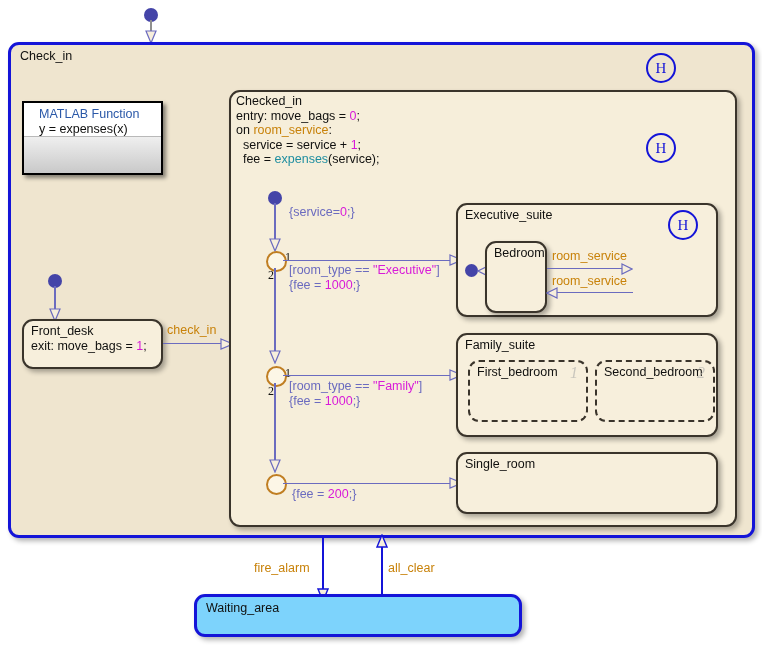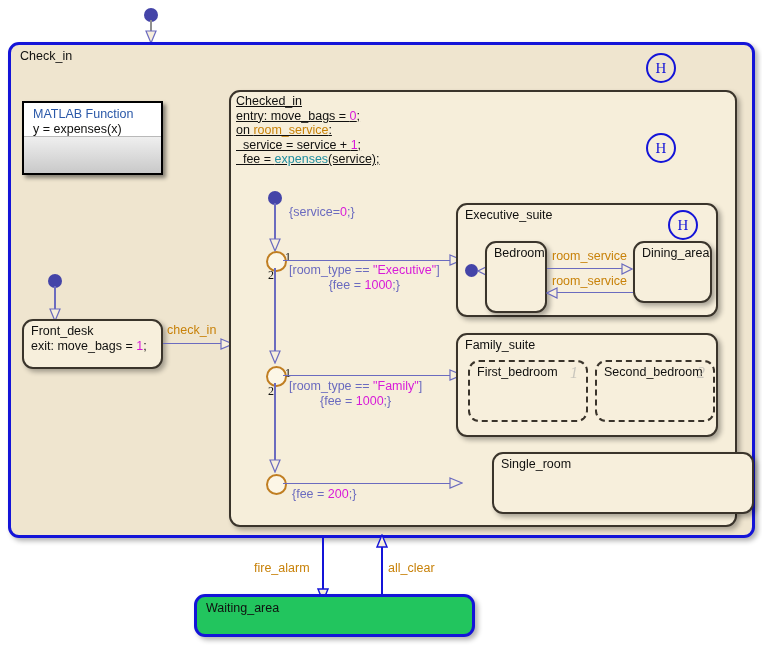--- a/index.html
+++ b/index.html
@@ -59,38 +59,37 @@
     font-family:"Liberation Serif", serif;
   }
 
   
   .codeblock{
     position:absolute;
     font-size:12.5px;
     line-height:14.5px;
     color:#10100f;
     white-space:pre;
-    text-decoration:underline;
   }
   .kw-event{color:#c8820a;}
   .kw-num{color:#d81ad8;}
   .kw-fn{color:#1f8ea0;}
   .kw-str{color:#d81ad8;}
 
   
   .mlfun{
     position:absolute;
     box-sizing:border-box;
     border:2px solid #000;
     background:#ffffff;
     box-shadow:3px 3px 4px rgba(0,0,0,0.45);
     overflow:hidden;
   }
   .mlfun .head{
-    padding:4px 6px 2px 9px;
+    padding:4px 6px 2px 15px;
     background:#ffffff;
   }
   .mlfun .t1{font-size:12.5px;color:#2a58a8;line-height:15px;}
   .mlfun .t2{font-size:12.5px;color:#10100f;line-height:15px;}
   .mlfun .body{
     position:absolute;left:0;right:0;bottom:0;height:36px;
     border-top:1px solid #b9b9b9;
     background:linear-gradient(#efefef,#c9c9c9);
   }
 
@@ -134,21 +133,20 @@
   .harrow{position:absolute;}
   .harrow svg{display:block;}
 
   
   .tlabel{
     position:absolute;
     font-size:12.5px;
     color:#6b6bbf;
     white-space:pre;
     line-height:14.5px;
-    text-align:center;
   }
   .tlabel.evt{color:#c8820a;}
   .jnum{
     position:absolute;
     font-size:12px;
     color:#10100f;
     font-family:"Liberation Serif", serif;
   }
 </style>
 </head>
@@ -282,23 +280,20 @@
   <div class="harrow" style="left:477px;top:264.5px;">
     <svg width="12" height="12" viewBox="0 0 12 12">
         <polygon points="11,1 1,6 11,11" fill="#f7efdc" stroke="#6b6bbf" stroke-width="1.2"></polygon>
       </svg>
   </div>
 
   <div class="state sub" style="left:485px;top:241px;width:62px;height:72px;">
     <div class="label">Bedroom</div>
   </div>
 
-  <div class="state sub" style="left:633px;top:241px;width:79px;height:62px;">
-    <div class="label">Dining_area</div>
-  </div>
 
   <div class="ln h" style="left:547px;top:268px;width:80px;"></div>
   <div class="harrow" style="left:621px;top:262.5px;">
     <svg width="12" height="12" viewBox="0 0 12 12">
         <polygon points="1,1 11,6 1,11" fill="#f7efdc" stroke="#6b6bbf" stroke-width="1.2"></polygon>
       </svg>
   </div>
   <div class="tlabel evt" style="left:552px;top:249px;">room_service</div>
 
   <div class="ln h" style="left:552px;top:292px;width:81px;"></div>
@@ -314,37 +309,37 @@
   </div>
   <div class="state parallel" style="left:468px;top:360px;width:120px;height:62px;">
     <div class="label">First_bedroom</div>
     <div class="order-num">1</div>
   </div>
   <div class="state parallel" style="left:595px;top:360px;width:120px;height:62px;">
     <div class="label">Second_bedroom</div>
     <div class="order-num">2</div>
   </div>
 
-  <div class="state sub" style="left:456px;top:452px;width:262px;height:62px;margin-left:36px;">
+  <div class="state sub" style="left:456px;top:452px;width:262px;height:62px;">
     <div class="label">Single_room</div>
   </div>
 
   <div class="ln blue" style="left:322px;top:538px;height:60px;"></div>
   <div class="harrow" style="left:317px;top:588px;">
     <svg width="12" height="14" viewBox="0 0 12 14">
         <polygon points="1,1 11,1 6,13" fill="#f7efdc" stroke="#1414d8" stroke-width="1.4"></polygon>
       </svg>
   </div>
   <div class="tlabel evt" style="left:254px;top:561px;">fire_alarm</div>
 
   <div class="ln blue" style="left:381px;top:540px;height:58px;"></div>
   <div class="harrow" style="left:376px;top:534px;">
     <svg width="12" height="14" viewBox="0 0 12 14">
         <polygon points="6,1 11,13 1,13" fill="#f7efdc" stroke="#1414d8" stroke-width="1.4"></polygon>
       </svg>
   </div>
   <div class="tlabel evt" style="left:388px;top:561px;">all_clear</div>
 
-  <div class="state top" style="left:194px;top:594px;width:281px;height:43px;background:#22c55e;">
+  <div class="state top" style="left:194px;top:594px;width:328px;height:43px;background:#7dd3fc;">
     <div class="label top-lbl">Waiting_area</div>
   </div>
 
 </div>
 
 </body></html>

